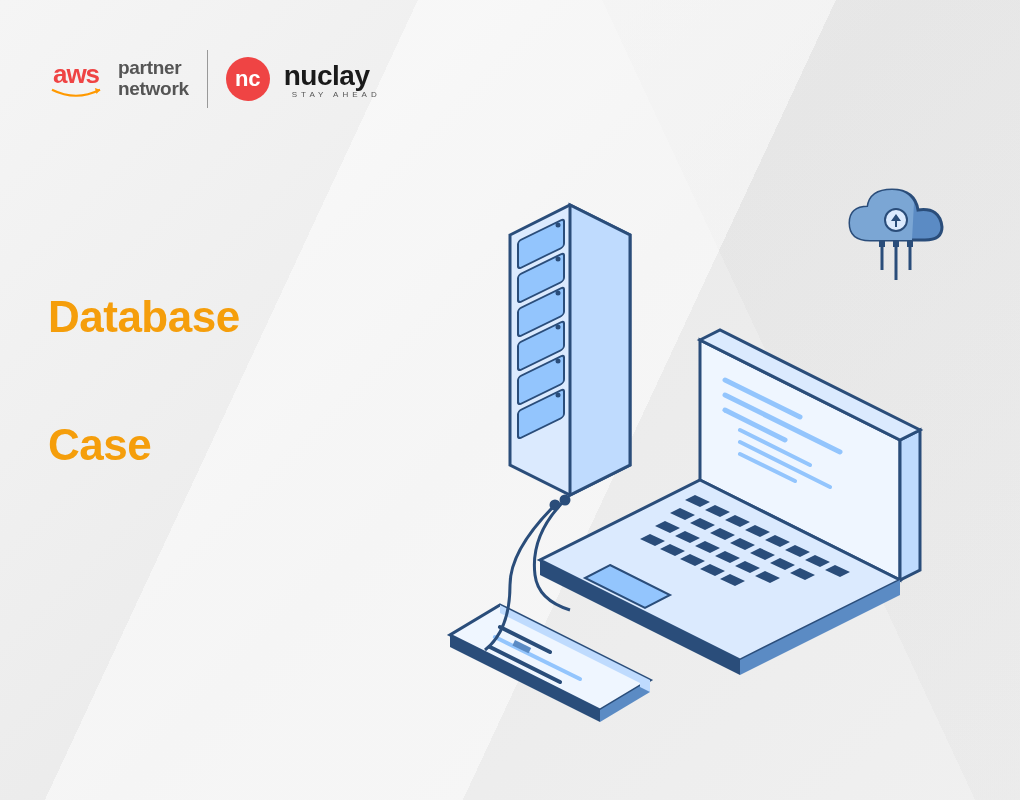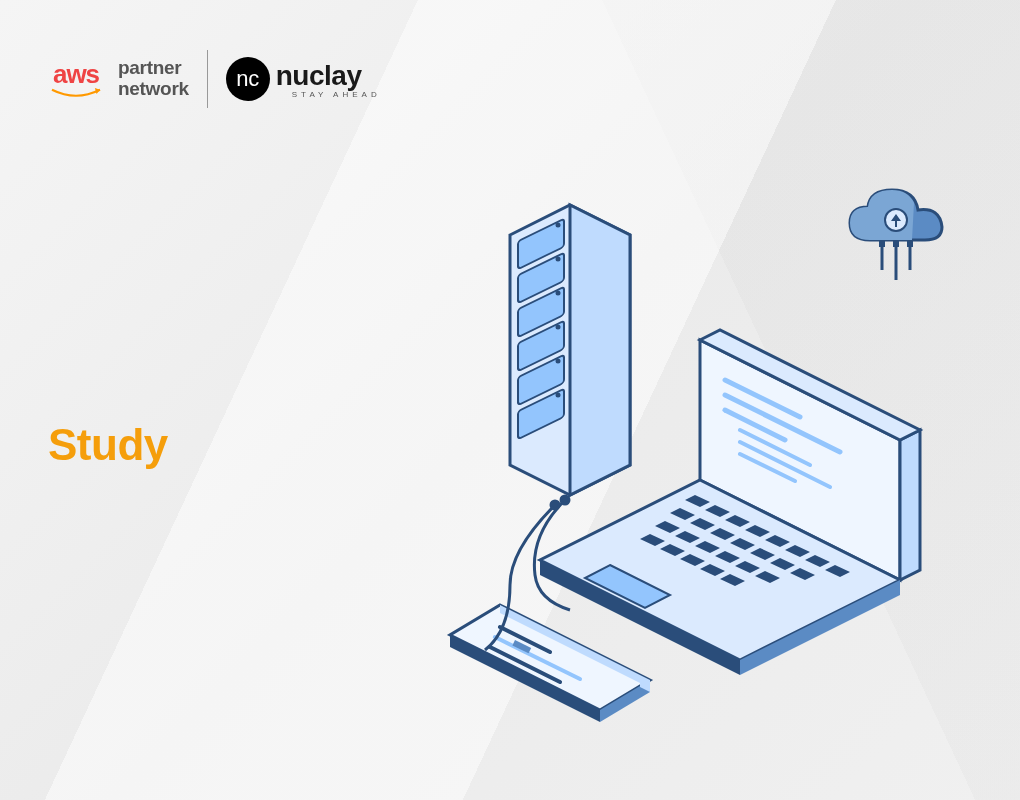--- a/index.html
+++ b/index.html
@@ -73,39 +73,40 @@
       background: #999;
     }
     .nuclay-logo {
       display: flex;
       align-items: center;
       gap: 6px;
     }
     .nuclay-circle {
       width: 44px;
       height: 44px;
-      background: #000000;
+      background: #ef4444;
       border-radius: 50%;
       display: flex;
       align-items: center;
       justify-content: center;
       color: #fff;
-      font-weight: normal;
+      font-weight: bold;
       font-size: 22px;
       font-family: Arial, sans-serif;
     }
     .nuclay-text {
       display: flex;
       flex-direction: column;
     }
     .nuclay-name {
       font-size: 28px;
       font-weight: 600;
       color: #1a1a1a;
       letter-spacing: -0.5px;
+      margin-left: 8px;
     }
     .nuclay-tagline {
       font-size: 8px;
       letter-spacing: 4px;
       color: #555;
       margin-top: -2px;
       margin-left: 16px;
     }
     .main-content {
       position: absolute;
@@ -162,23 +163,23 @@
     <div class="nuclay-circle">nc</div>
     <div class="nuclay-text">
       <span class="nuclay-name">nuclay</span>
       <span class="nuclay-tagline">STAY AHEAD</span>
     </div>
   </div>
 </div>
 
 <div class="main-content">
   <h1 class="title">
+    <span>Database</span><br>
     <br>
-    <br>
-    <span>Study</span>
+    <span>Case</span>
   </h1>
 </div>
 
 <div class="illustration">
   <svg viewBox="0 0 560 580">
 
     <g transform="translate(70,30)">
 
       <path d="M0 50 L60 20 L120 50 L120 280 L60 310 L0 280 Z" fill="#dbeafe" stroke="#2a4d7a" stroke-width="3"></path>
       <path d="M60 20 L120 50 L120 280 L60 310 Z" fill="#bfdbfe" stroke="#2a4d7a" stroke-width="3"></path>

